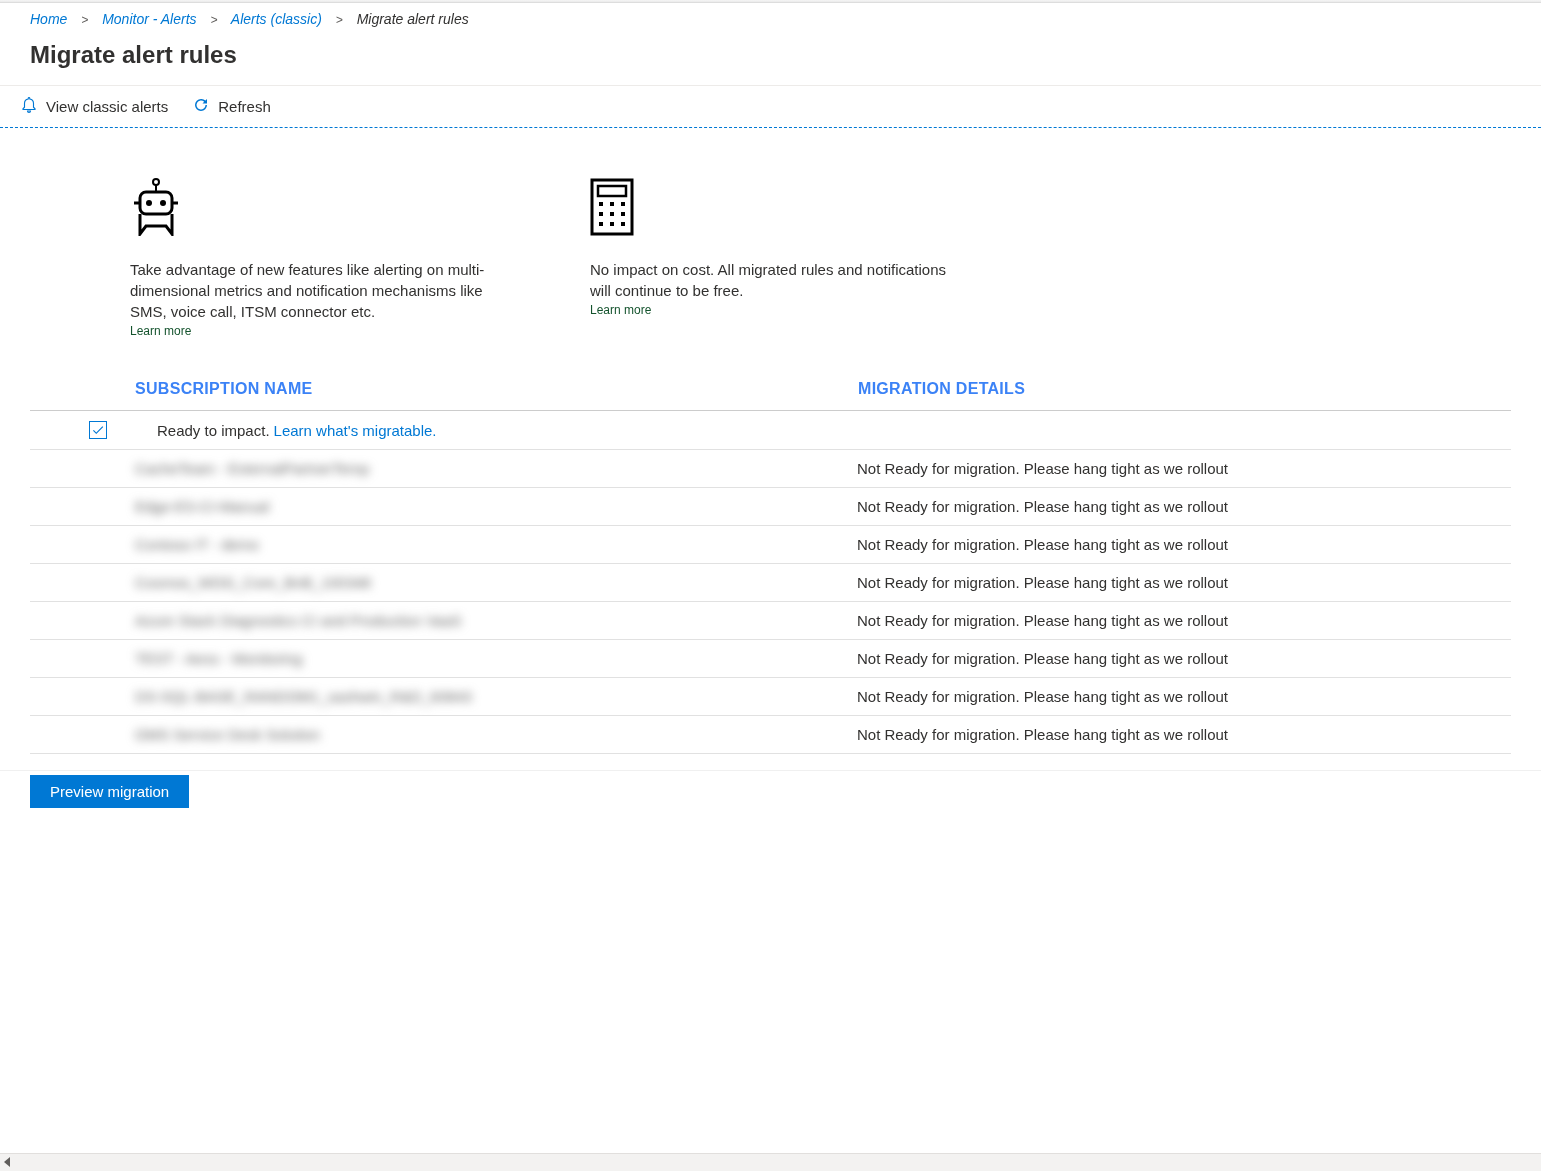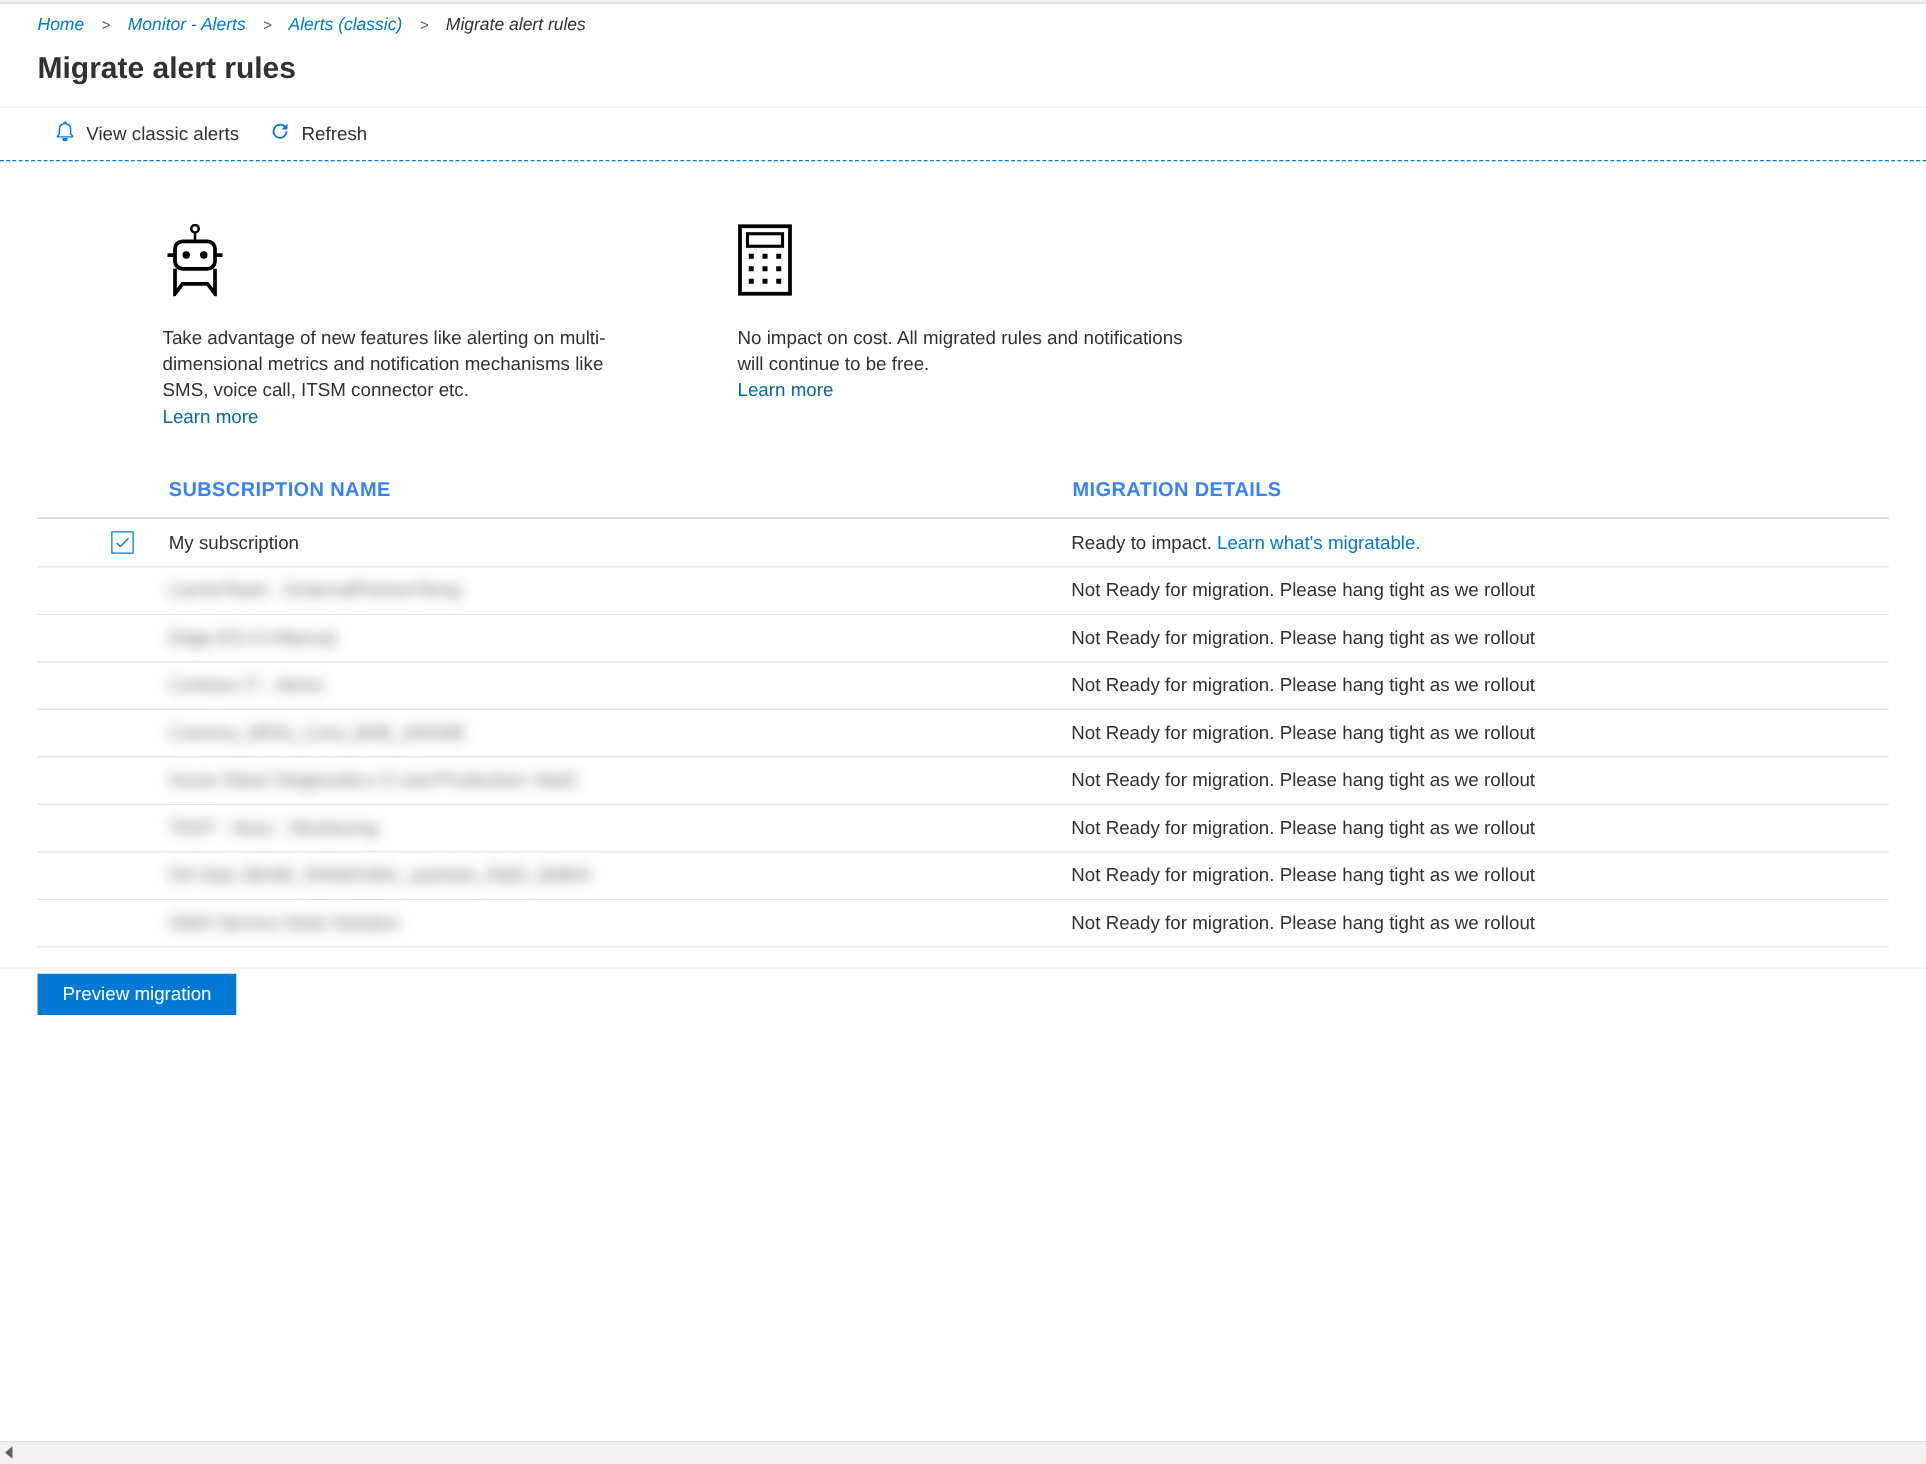--- a/index.html
+++ b/index.html
@@ -7,29 +7,29 @@
     
     .top-bar { height: 3px; background: linear-gradient(to bottom, #f5f5f5, #eaeaea); border-bottom: 1px solid #ddd; }
     
     .breadcrumb { padding: 8px 30px; font-size: 14px; font-style: italic; }
     .breadcrumb a { color: #0078d4; text-decoration: none; }
     .breadcrumb .sep { color: #605e5c; margin: 0 10px; font-size: 12px; }
     .breadcrumb .current { color: #323130; }
     
     .page-title { padding: 6px 30px 16px; font-size: 24px; font-weight: 600; border-bottom: 1px solid #edebe9; }
     
-    .toolbar { display: flex; align-items: center; padding: 10px 43px; border-bottom: 1px dashed #0078d4; gap: 24px; }
+    .toolbar { display: flex; align-items: center; padding: 10px 20px; border-bottom: 1px dashed #0078d4; gap: 24px; }
     .toolbar-item { display: flex; align-items: center; gap: 8px; color: #323130; cursor: pointer; font-size: 15px; }
     .toolbar-item svg { fill: #0078d4; }
     
     .info-section { display: flex; padding: 50px 130px 30px; gap: 80px; max-width: 1250px; }
     .info-block { flex: 1; max-width: 380px; }
     .info-icon { margin-bottom: 20px; }
     .info-text { font-size: 15px; line-height: 1.4; color: #323130; }
-    .info-link { display: inline-block; color: #0369a1; text-decoration: none; font-size: 15px; margin-top: 2px; }
+    .info-link { display: inline-block; color: #14532d; text-decoration: none; font-size: 12px; margin-top: 2px; }
     
     .table-container { padding: 0 30px; }
     .table-headers { display: flex; padding: 12px 0 12px 105px; border-bottom: 1px solid #ccc; }
     .th { font-size: 16px; font-weight: 600; letter-spacing: 0.3px; color: #3b82f6; }
     .th.name { flex: 0 0 700px; }
     .th.details { flex: 1; padding-left: 23px; }
     
     .table-row { display: flex; align-items: center; padding: 10px 0; border-bottom: 1px solid #e1e1e1; }
     .row-checkbox-cell { flex: 0 0 105px; display: flex; justify-content: center; padding-left: 30px; }
     .row-checkbox { width: 18px; height: 18px; border: 1px solid #0078d4; display: flex; align-items: center; justify-content: center; background: #fff; cursor: pointer; }
@@ -127,21 +127,20 @@
   </div>
   <div id="rows">
       <div class="table-row">
         <div class="row-checkbox-cell">
           <div class="row-checkbox">
             <svg width="14" height="14" viewBox="0 0 24 24">
               <path d="M9 16.17L4.83 12l-1.42 1.41L9 19 21 7l-1.41-1.41z" fill="#0078d4"></path>
             </svg>
           </div>
         </div>
-        <div class="row-name">My subscription</div>
         <div class="row-details" style="padding-left: 22px;"><span class="ready">Ready to impact.</span><a href="#">Learn what's migratable.</a></div>
       </div>
       <div class="table-row">
         <div class="row-checkbox-cell"></div>
         <div class="row-name blurred">CacheTeam - ExternalPartnerTemp</div>
         <div class="row-details" style="padding-left: 22px;">Not Ready for migration. Please hang tight as we rollout</div>
       </div>
       <div class="table-row">
         <div class="row-checkbox-cell"></div>
         <div class="row-name blurred">Edge-ES-CI-Manual</div>

